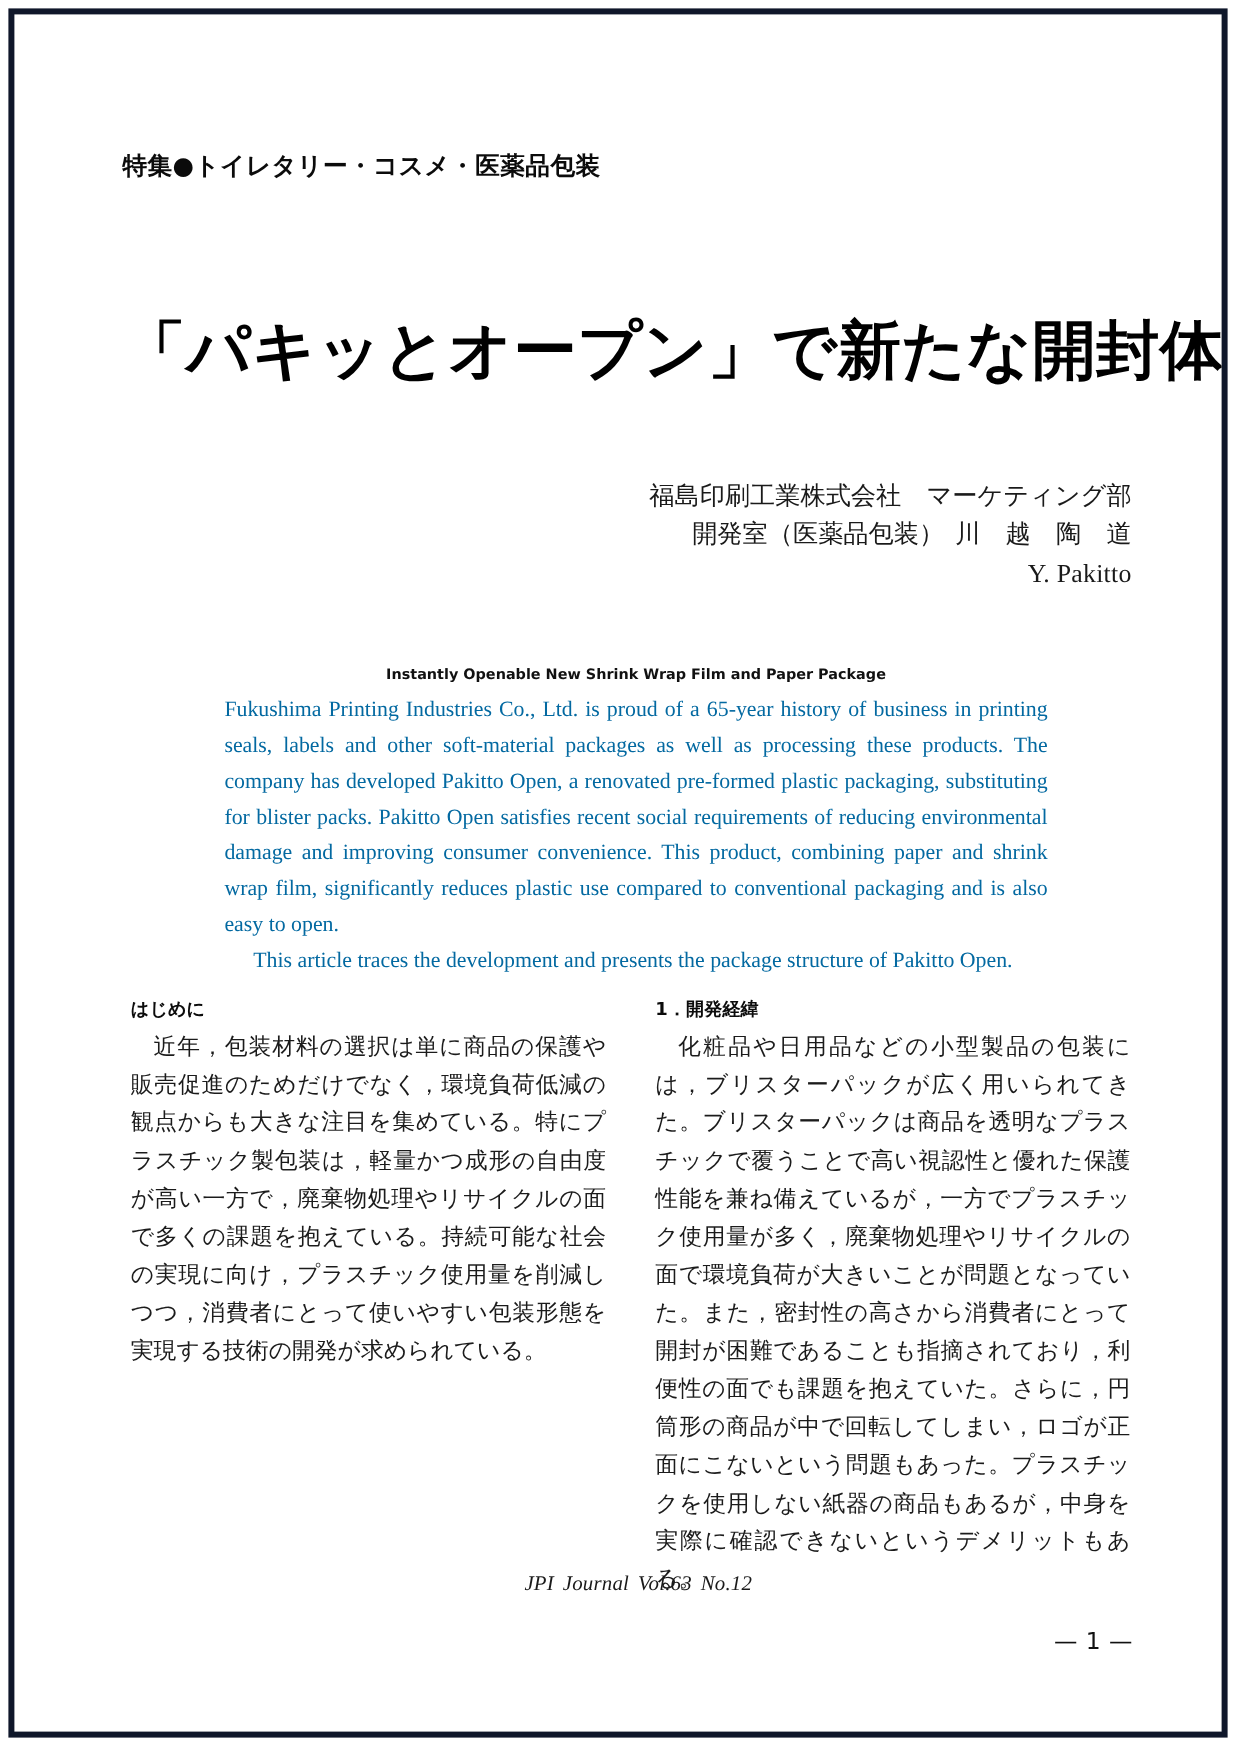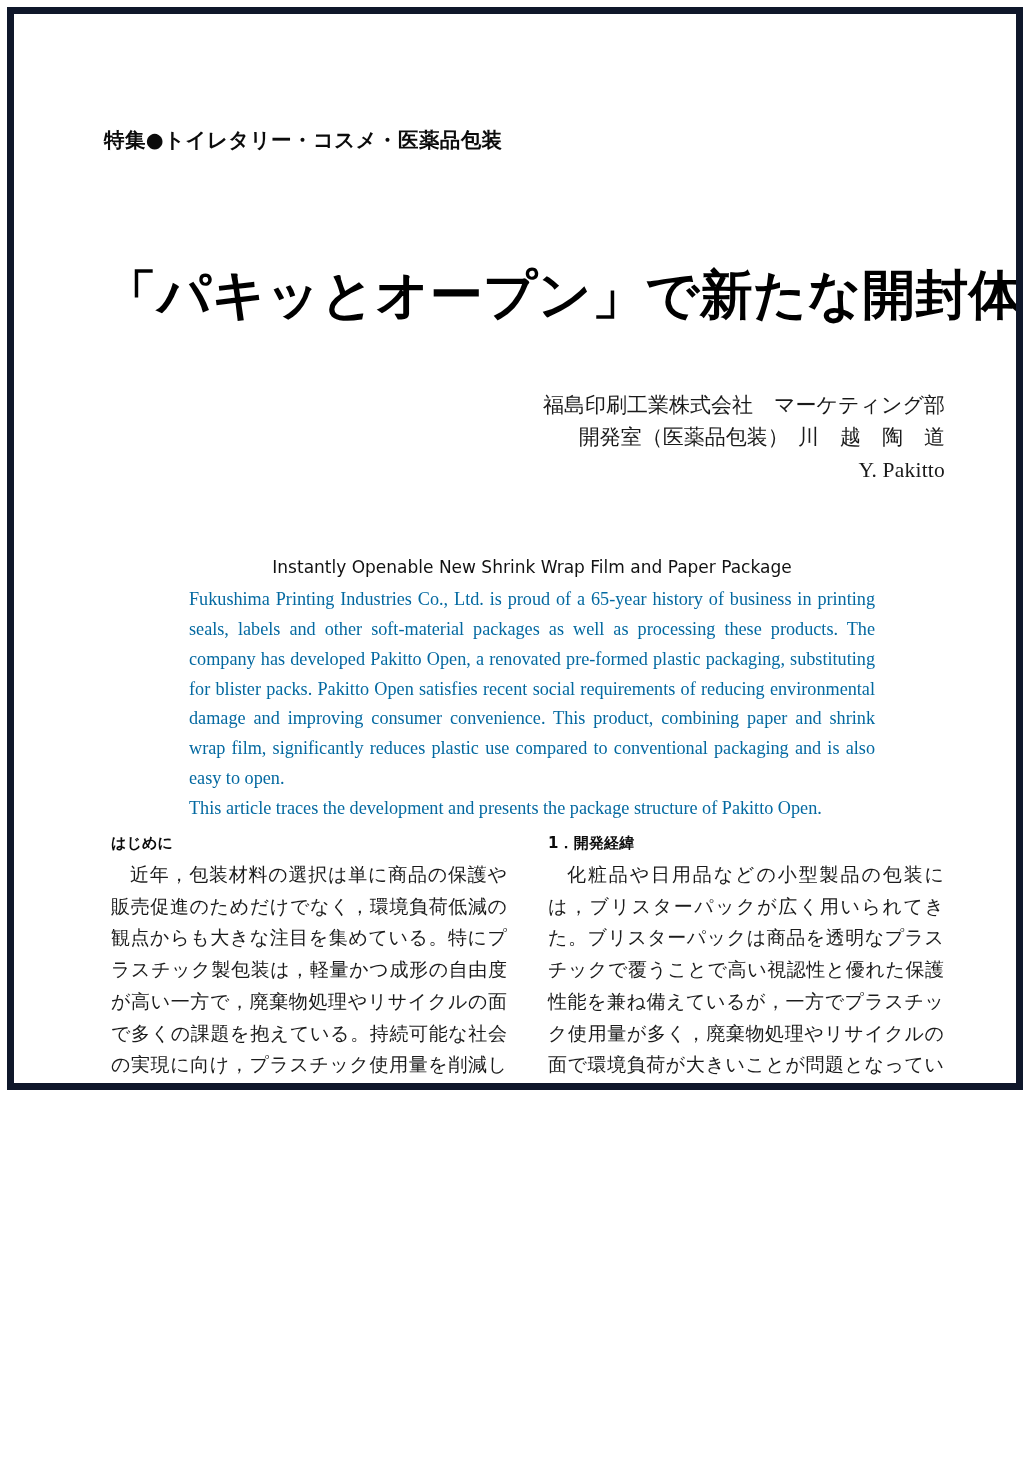--- a/index.html
+++ b/index.html
@@ -15,23 +15,23 @@
     color: #111111;
     -webkit-font-smoothing: antialiased;
   }
 
   
   .page {
     position: absolute;
     left: 7px;
     top: 7px;
     width: 1016px;
-    height: 1083px;
+    height: 1441px;
     box-sizing: border-box;
-    border: 7px solid #0f172a;
+    border: 5px solid #0f172a;
     background: #ffffff;
     overflow: hidden;
   }
 
   .inner {
     position: absolute;
     left: 0;
     top: 0;
     width: 1014px;
     height: 1439px;
@@ -62,21 +62,21 @@
     line-height: 1.15;
     letter-spacing: 0.005em;
     color: #000000;
     white-space: nowrap;
   }
 
   
   .byline {
     position: absolute;
     right: 83px;
-    top: 376px;
+    top: 386px;
     width: 600px;
     text-align: right;
     font-family: "DejaVu Serif", "Liberation Serif", serif;
     font-size: 21px;
     line-height: 1.52;
     color: #1a1a1a;
   }
   .byline .line {
     display: block;
     white-space: nowrap;
@@ -90,39 +90,40 @@
 
   
   .abstract {
     position: absolute;
     left: 175px;
     top: 543px;
     width: 686px;
   }
   .abstract-title {
     font-family: "DejaVu Sans", "Liberation Sans", sans-serif;
-    font-size: 17px;
-    font-weight: 400;
+    font-size: 12px;
+    font-weight: 700;
     text-align: center;
     color: #111111;
     margin-bottom: 8px;
     white-space: nowrap;
   }
   .abstract-body p {
     margin: 0;
     font-family: "Liberation Serif", "DejaVu Serif", serif;
     font-size: 18.2px;
     line-height: 1.64;
     text-align: justify;
     text-justify: inter-word;
     color: #0369a1;
     hyphens: manual;
   }
   .abstract-body p.last {
     text-align: left;
+    margin-left: 24px;
   }
 
   
   .columns {
     position: absolute;
     left: 97px;
     top: 820px;
     width: 840px;
     height: 500px;
   }

